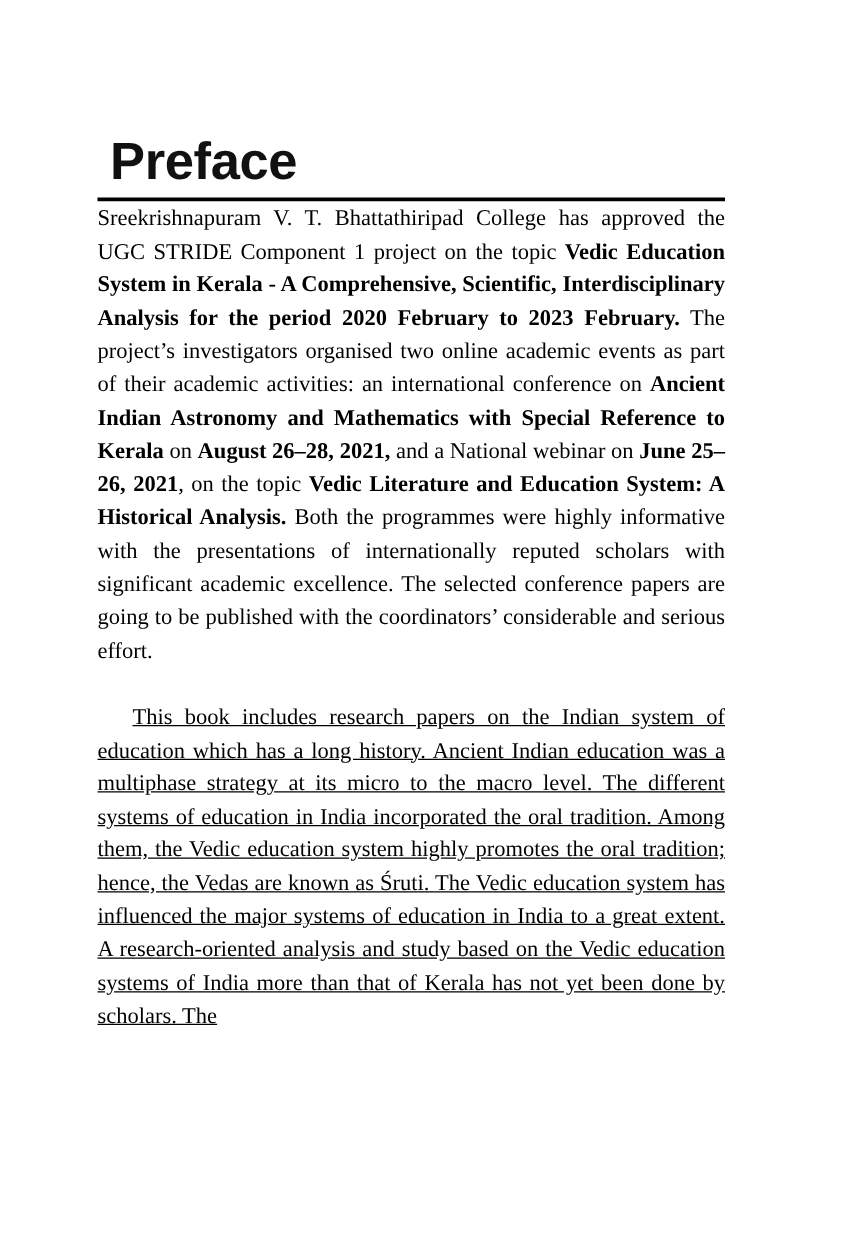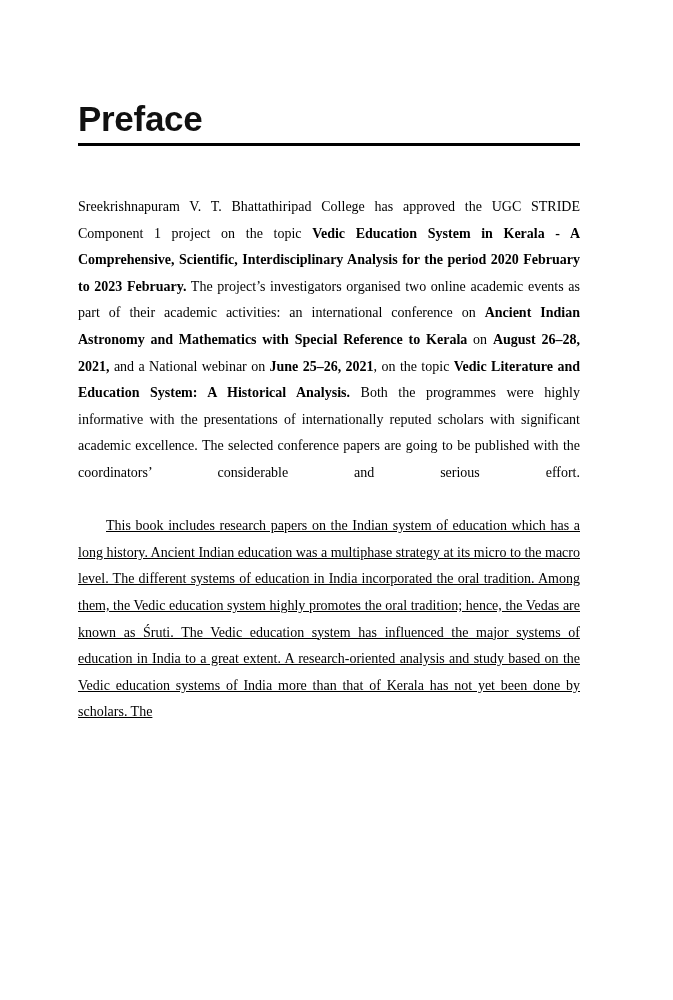--- a/index.html
+++ b/index.html
@@ -26,41 +26,40 @@
     position: absolute;
     left: 78px;
     top: 0;
     width: 502px;
   }
 
   
   .chapter-heading {
     font-family: "Liberation Sans", "DejaVu Sans", sans-serif;
     font-weight: bold;
-    font-size: 35px;
+    font-size: 42px;
     line-height: 38px;
     letter-spacing: -0.3px;
     color: #111111;
-    margin: 0;
+    margin: 10px;
     padding-top: 100px;
     text-rendering: optimizeLegibility;
   }
 
   .heading-rule {
     margin-top: 5px;
     height: 3px;
     background: #000000;
     width: 502px;
   }
 
   
   .body-text {
     margin: 0;
-    padding-top: 48px;
-    font-size: 14px;
+    font-size: 18px;
     line-height: 26.6px;
     text-align: justify;
     text-justify: inter-word;
     word-spacing: 0px;
     hyphens: none;
   }
 
   .body-text p {
     margin: 0;
     text-align: justify;

